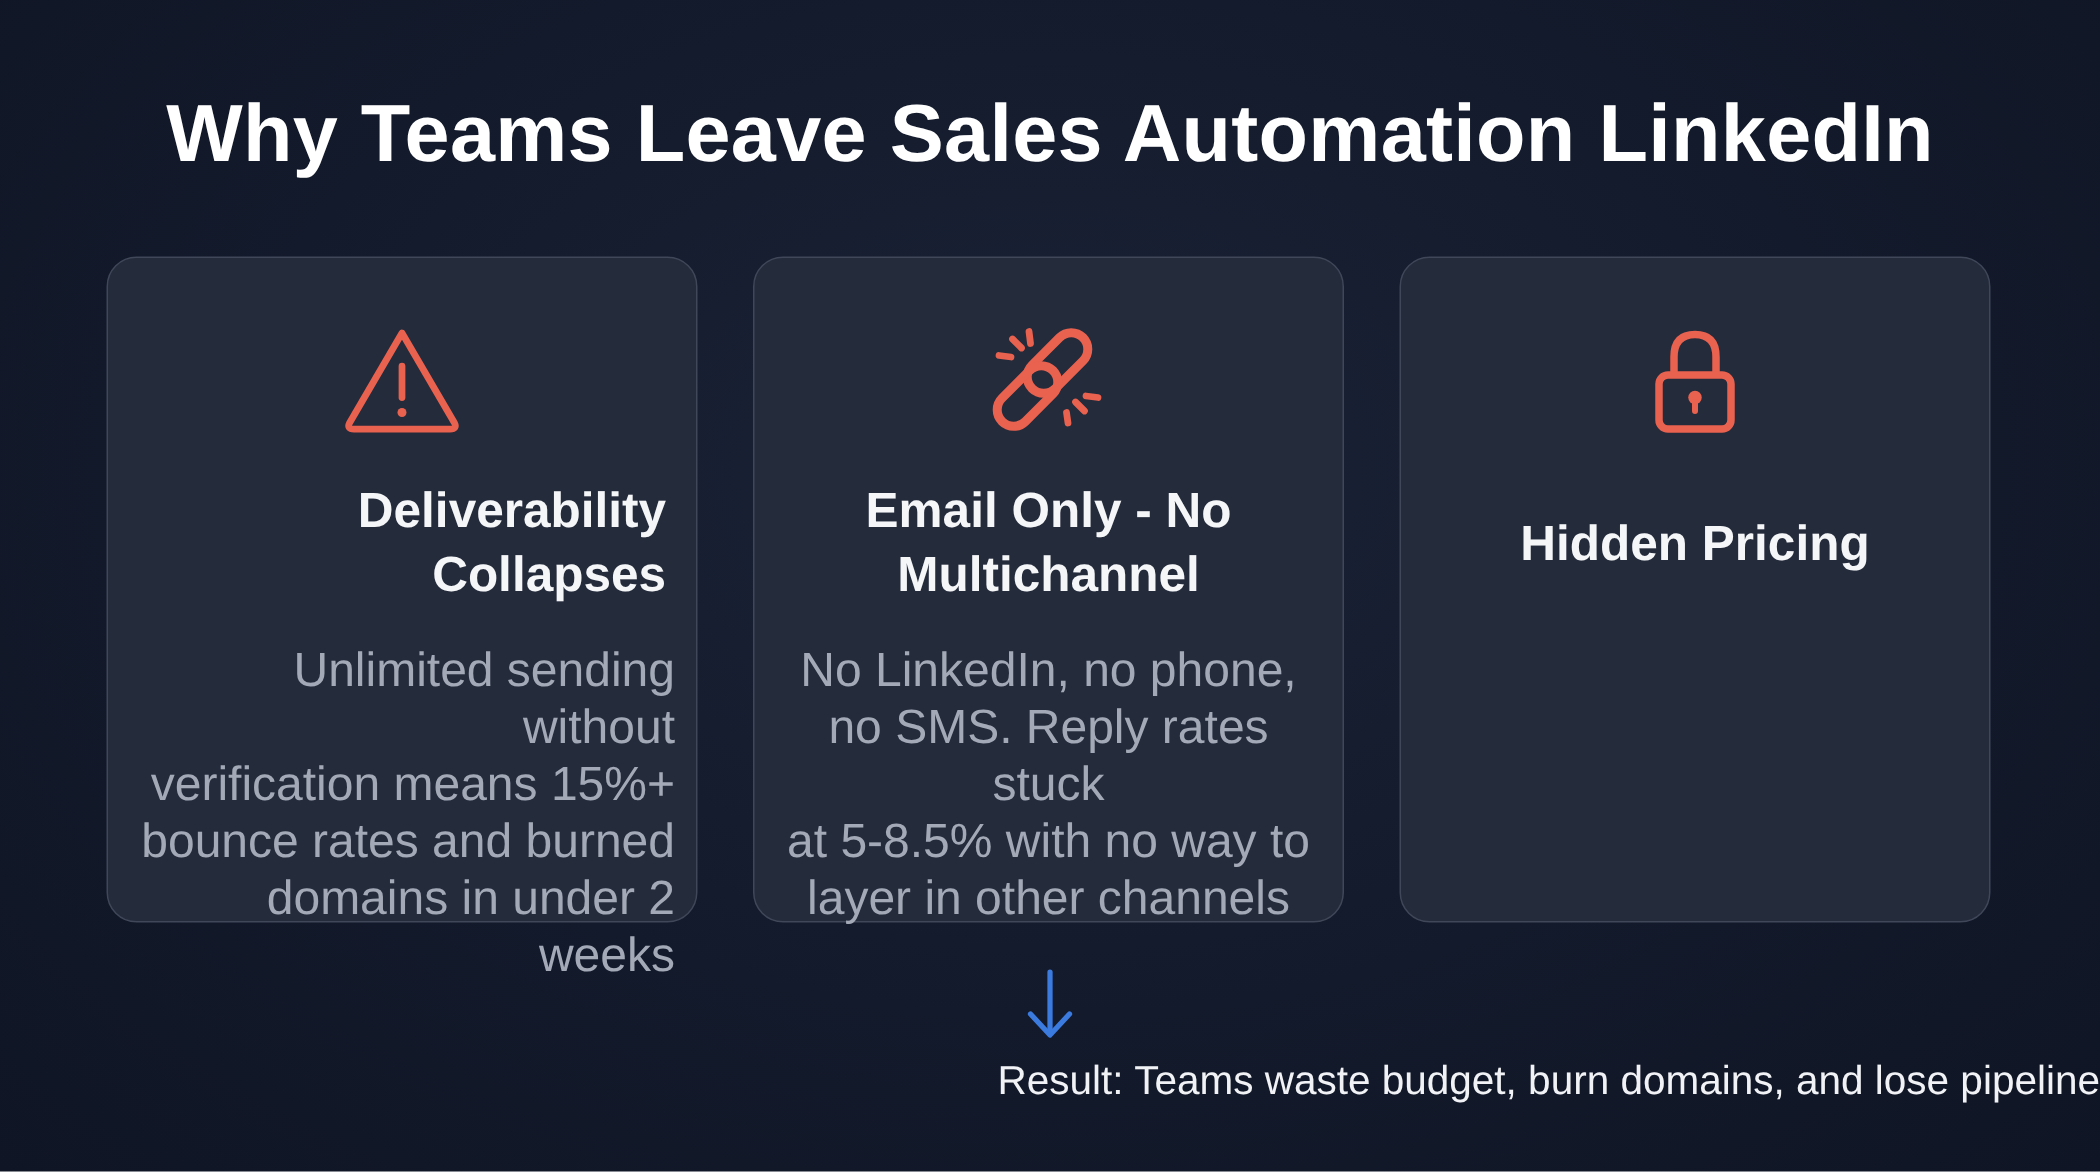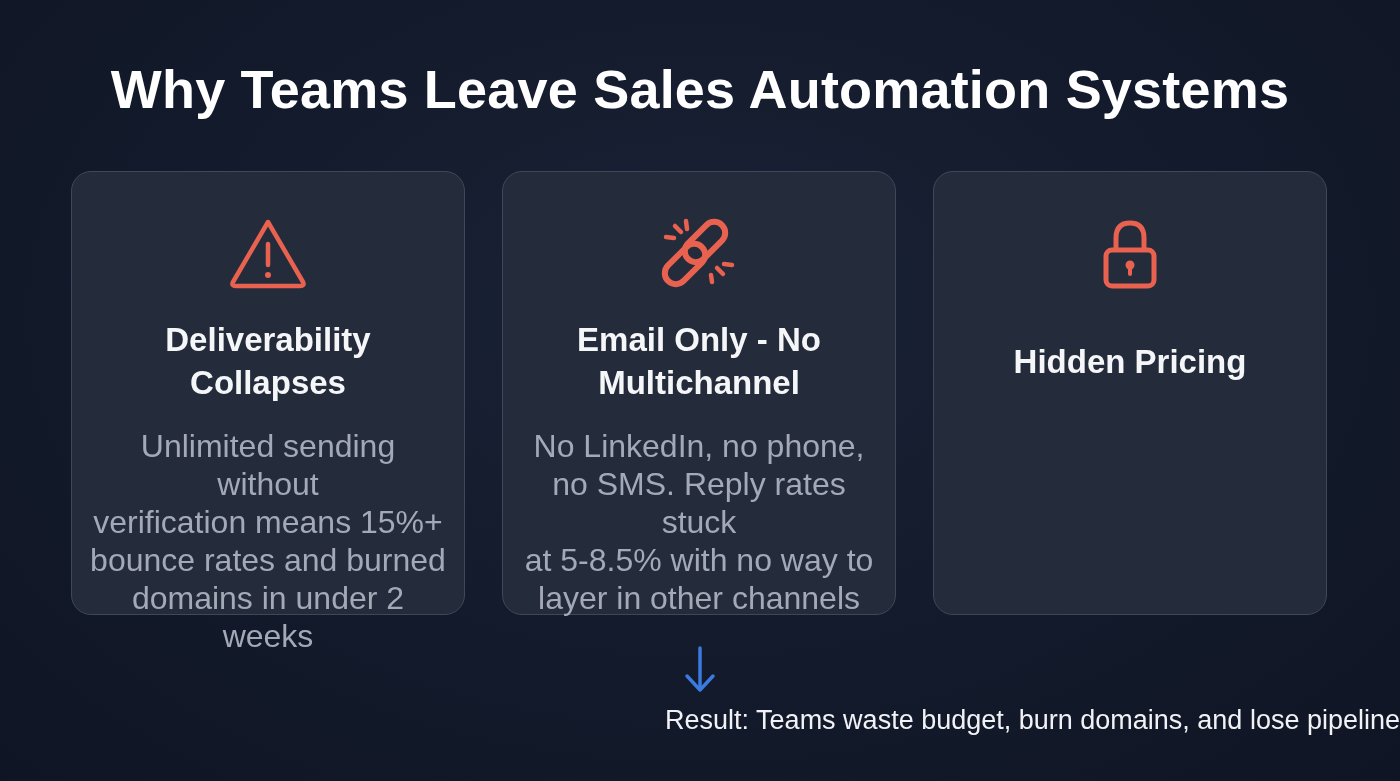--- a/index.html
+++ b/index.html
@@ -13,21 +13,21 @@
     position:absolute; left:0; right:0; top:58px;
     text-align:center; font-size:54px; font-weight:700; letter-spacing:0.2px;
     color:#ffffff;
   }
   .cards { position:absolute; top:171px; left:71px; width:1258px; height:446px; }
   .card {
     position:absolute; top:0; width:394px; height:444px;
     background:#242b3b; border:1.5px solid #3f4758; border-radius:20px;
     box-sizing:border-box; text-align:center;
   }
-  .card.c1 { left:0; }
+  .card.c1 { left:0;text-align:right; }
   .card.c2 { left:431px; }
   .card.c3 { left:862px; }
   .icon { position:absolute; left:50%; top:36px; transform:translateX(-50%); width:90px; height:90px; }
   .card-title {
     position:absolute; left:20px; right:20px;
     font-size:33px; font-weight:700; line-height:43px; color:#f5f6f8;
   }
   .c1 .card-title, .c2 .card-title { top:146px; }
   .c3 .card-title { top:168px; }
   .card-body {
@@ -36,21 +36,21 @@
   }
   .arrow { position:absolute; left:681px; top:645px; width:38px; height:50px; }
   .result {
     position:absolute; left:0; right:0; top:705px; text-align:right;
     font-size:27px; color:#f1f2f5;
   }
 </style>
 </head>
 <body>
 
-<div class="title">Why Teams Leave Sales Automation Systems</div>
+<div class="title">Why Teams Leave Sales Automation LinkedIn</div>
 
 <div class="cards">
 
   <div class="card c1">
     <svg class="icon" viewBox="0 0 90 90">
       <path d="M45 14 L80 74 Q82 78 77 78 L13 78 Q8 78 10 74 Z" fill="none" stroke="#e8624f" stroke-width="4.5" stroke-linejoin="round"></path>
       <line x1="45" y1="36" x2="45" y2="57" stroke="#e8624f" stroke-width="4.5" stroke-linecap="round"></line>
       <circle cx="45" cy="67" r="3" fill="#e8624f"></circle>
     </svg>
     <div class="card-title">Deliverability Collapses</div>

